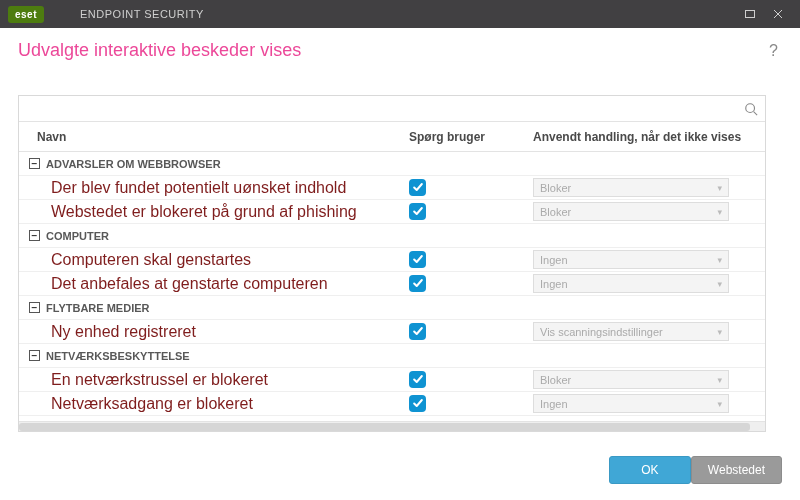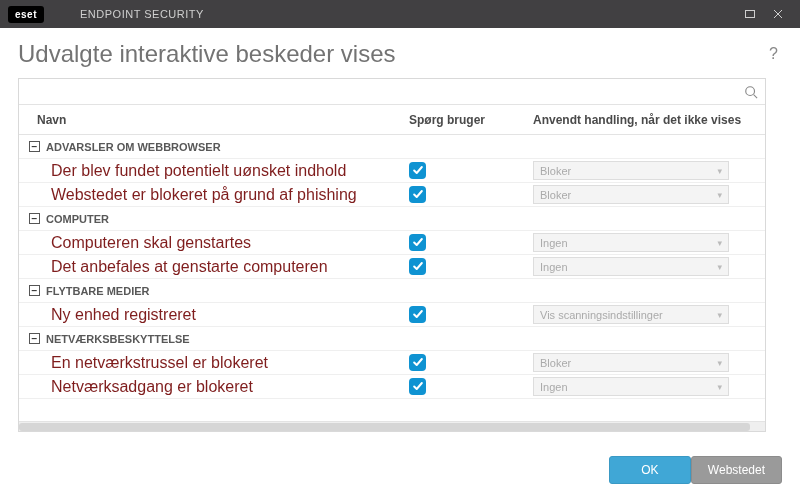--- a/index.html
+++ b/index.html
@@ -16,21 +16,21 @@
   }
   .titlebar {
     background: #414042;
     color: #cfcfcf;
     height: 28px;
     display: flex;
     align-items: center;
     padding: 0 8px;
   }
   .brand-badge {
-    background: #000000;
+    background: #4d7c0f;
     color: #fff;
     font-weight: bold;
     font-size: 10px;
     padding: 3px 7px;
     border-radius: 3px;
     letter-spacing: 0.5px;
     margin-right: 8px;
   }
   .brand-text {
     font-size: 11px;
@@ -48,37 +48,38 @@
     color: #cfcfcf;
     cursor: pointer;
   }
   .title-btn svg { stroke: #cfcfcf; }
   .header {
     padding: 12px 18px 10px 18px;
     display: flex;
     align-items: center;
   }
   .header h1 {
-    font-size: 24px;
+    font-size: 18px;
     font-weight: 400;
-    color: #737373;
+    color: #ec4899;
     flex: 1;
   }
   .help-btn {
     color: #888;
     font-size: 16px;
     cursor: pointer;
     padding: 0 4px;
   }
   .content {
     flex: 1;
     padding: 0 34px 10px 18px;
     display: flex;
     flex-direction: column;
     overflow: hidden;
+    margin-top: 24px;
   }
   .panel {
     border: 1px solid #d9d9d9;
     flex: 1;
     display: flex;
     flex-direction: column;
     overflow: hidden;
   }
   .searchbar {
     display: flex;

